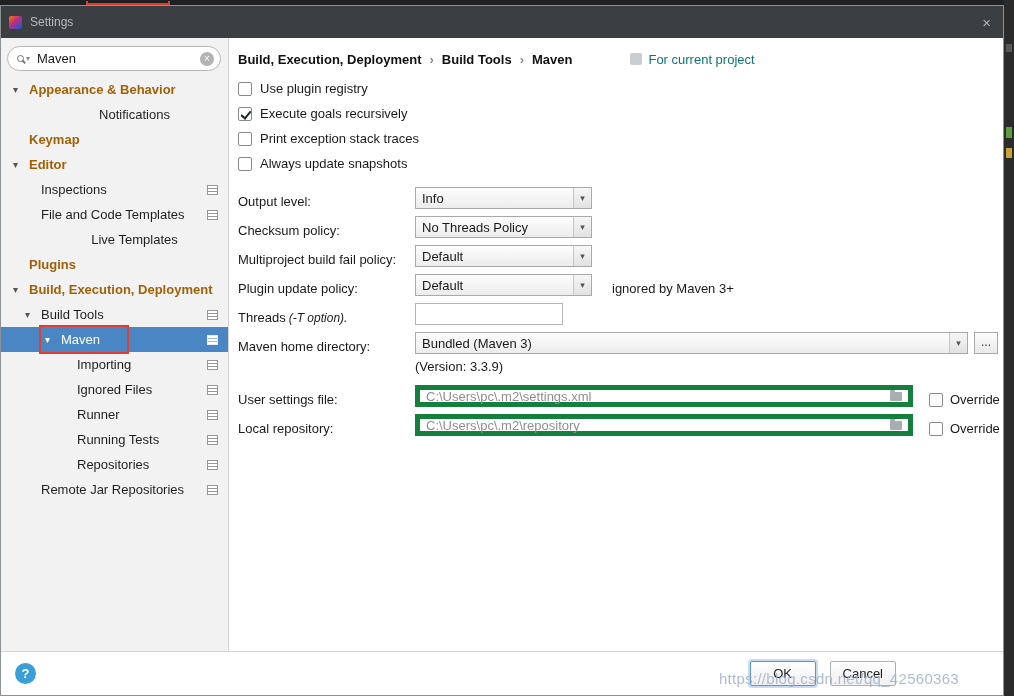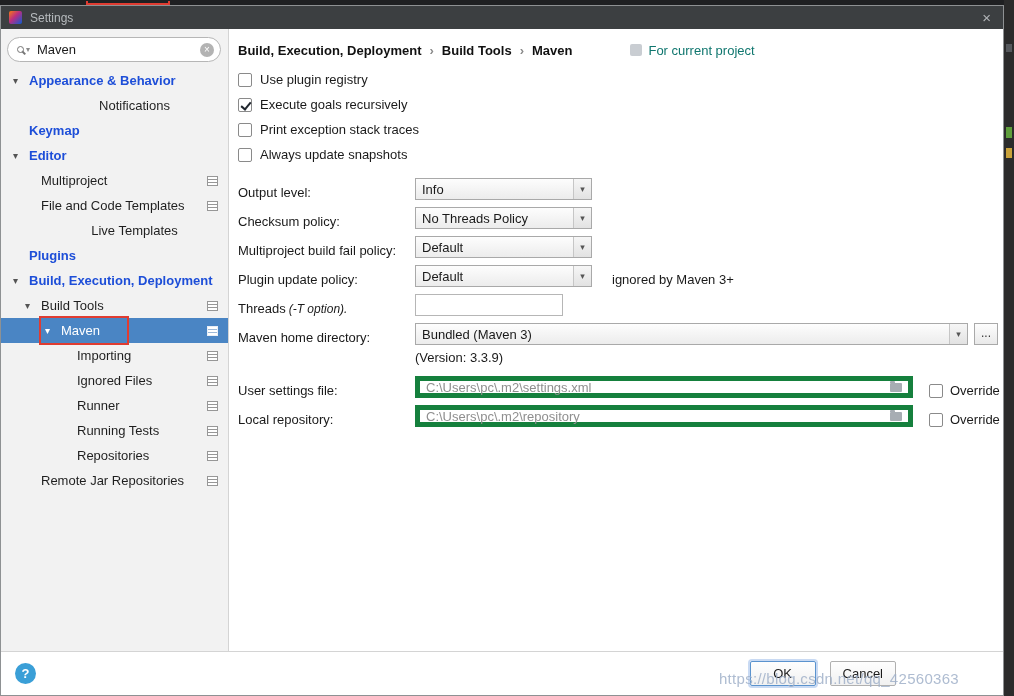--- a/index.html
+++ b/index.html
@@ -10,40 +10,40 @@
   .ide-top { position:absolute; left:0; top:0; width:1014px; height:5px; background:#1f2022; }
   .ide-top .red-frag { position:absolute; left:86px; top:1px; width:84px; height:4px; border:2px solid #e03c31; border-top:none; }
   .ide-right { position:absolute; right:0; top:0; width:10px; height:696px; background:#2b2b2b; }
   .frag { position:absolute; left:2px; display:block; }
   .frag-gray   { top:44px;  width:6px; height:8px;  background:#55585c; }
   .frag-green  { top:127px; width:6px; height:11px; background:#5f9e3c; }
   .frag-yellow { top:148px; width:6px; height:10px; background:#c9a23a; }
 
   
   .dialog { position:absolute; left:0; top:5px; width:1004px; height:691px; background:#fff; display:flex; flex-direction:column; border:1px solid #8e9193; }
-  .titlebar { height:23px; background:#3c3f41; display:flex; align-items:center; padding:0 8px; flex:0 0 auto; }
+  .titlebar { height:32px; background:#3c3f41; display:flex; align-items:center; padding:0 8px; flex:0 0 auto; }
   .app-logo { width:13px; height:13px; border-radius:2px; background:linear-gradient(135deg,#f97a12 0%,#b92d82 45%,#0a5dd5 100%); margin-right:8px; }
   .title { color:#b7bbbe; font-size:12px; }
   .close { margin-left:auto; color:#b0b3b6; font-size:15px; line-height:1; cursor:pointer; padding:0 4px; }
 
   .content { flex:1 1 auto; display:flex; min-height:0; }
 
   
   .sidebar { width:228px; flex:0 0 228px; background:#f2f2f2; border-right:1px solid #d4d4d4; position:relative; }
   .searchbox { margin:8px 7px 0 6px; height:25px; background:#fff; border:1px solid #b6b6b6; border-radius:13px; display:flex; align-items:center; padding:0 6px 0 9px; }
   .mag-wrap { display:flex; align-items:center; margin-right:7px; }
   .mag { width:7px; height:7px; border:1.5px solid #767676; border-radius:50%; position:relative; display:inline-block; }
   .mag::after { content:''; position:absolute; width:4px; height:1.5px; background:#767676; transform:rotate(45deg); right:-3px; bottom:-1px; }
   .mag-caret { font-size:8px; color:#8a8a8a; margin-left:2px; }
   .search-text { font-size:13px; color:#1a1a1a; }
   .clear { margin-left:auto; width:14px; height:14px; border-radius:50%; background:#b3b3b3; color:#fff; font-size:10px; line-height:14px; text-align:center; cursor:pointer; }
 
   .tree { margin-top:6px; }
   .tree-item { height:25px; display:flex; align-items:center; font-size:13px; color:#1f1f1f; cursor:pointer; }
-  .tree-item.bold .ti-label { font-weight:bold; color:#1d4ed8; }
+  .tree-item.bold .ti-label { font-weight:bold; color:#a16207; }
   .tree-item.level0 { padding-left:12px; }
   .tree-item.level1 { padding-left:24px;justify-content:center; }
   .tree-item.level2 { padding-left:44px; }
   .tree-item.level3 { padding-left:60px; }
   .arrow { width:16px; flex:0 0 16px; font-size:10px; color:#555; }
   .arrow-spacer { width:16px; flex:0 0 16px; }
   .tree-item.selected { background:#4a85c4; color:#fff; }
   .tree-item.selected .ti-label { color:#fff; }
   .tree-item.selected .arrow { color:#fff; }
   .grid-icon { margin-left:auto; margin-right:10px; width:11px; height:10px; border:1px solid #979797; background-image:repeating-linear-gradient(to bottom,#fff 0 2px,#979797 2px 3px); background-color:#fff; flex:0 0 11px; }
@@ -137,21 +137,21 @@
             <div class="tree-item level0 bold">
               <span class="arrow-spacer"></span>
               <span class="ti-label">Keymap</span>
             </div>
             <div class="tree-item level0 bold">
               <span class="arrow">▾</span>
               <span class="ti-label">Editor</span>
             </div>
             <div class="tree-item level1">
               <span class="arrow-spacer"></span>
-              <span class="ti-label">Multiproject</span>
+              <span class="ti-label">Inspections</span>
               <span class="grid-icon"></span>
             </div>
             <div class="tree-item level1">
               <span class="arrow-spacer"></span>
               <span class="ti-label">File and Code Templates</span>
               <span class="grid-icon"></span>
             </div>
             <div class="tree-item level1">
               <span class="arrow-spacer"></span>
               <span class="ti-label">Live Templates</span>

